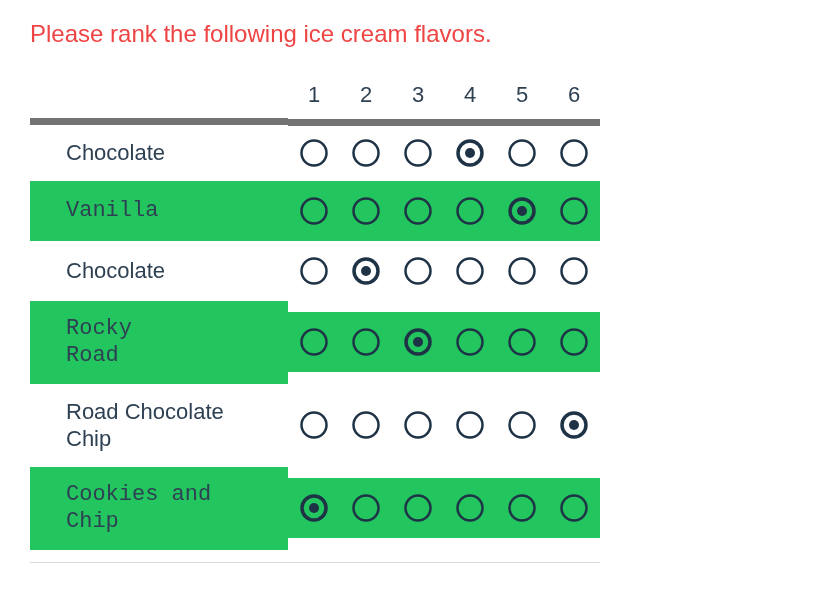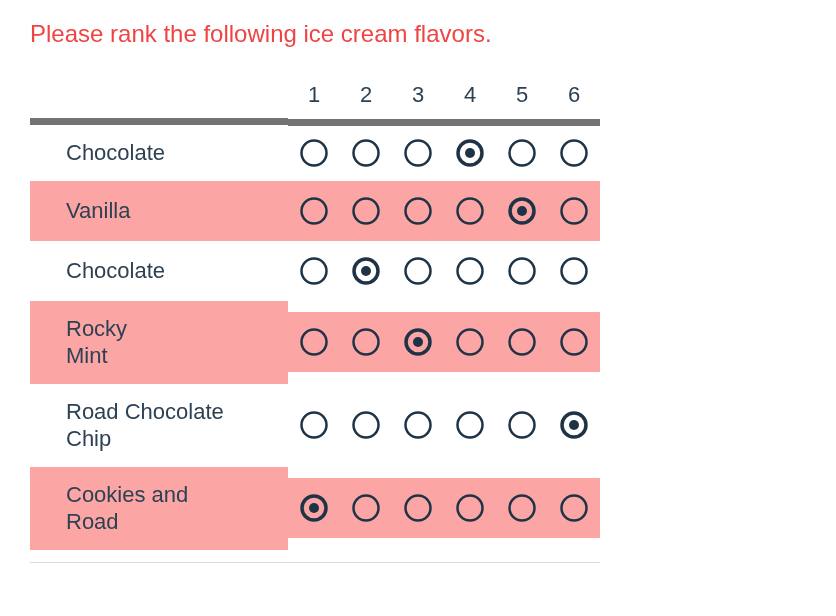--- a/index.html
+++ b/index.html
@@ -28,21 +28,22 @@
   .header-cell {
     font-size: 22px;
     color: #2e4153;
     text-align: center;
     padding: 10px 0;
   }
   .row {
     display: contents;
   }
   .row.alt .cell {
-    background: #fca5a5;
+    background: #22c55e;
+    font-family: Liberation Mono, monospace;
   }
   .cell {
     display: flex;
     align-items: center;
     min-height: 60px;
     box-sizing: border-box;
   }
   .label-cell {
     font-size: 22px;
     color: #2e4153;
@@ -191,21 +192,21 @@
             </svg>
           </span>
         </div><div class="cell radio-cell">
           <span>
             <svg class="radio-icon" viewBox="0 0 30 30">
               <circle cx="15" cy="15" r="12.5" fill="none" stroke="#1f3347" stroke-width="2.5"></circle>
             </svg>
           </span>
         </div></div>
       <div class="row alt"><div class="cell label-cell">Rocky
-Mint</div><div class="cell radio-cell">
+Road</div><div class="cell radio-cell">
           <span>
             <svg class="radio-icon" viewBox="0 0 30 30">
               <circle cx="15" cy="15" r="12.5" fill="none" stroke="#1f3347" stroke-width="2.5"></circle>
             </svg>
           </span>
         </div><div class="cell radio-cell">
           <span>
             <svg class="radio-icon" viewBox="0 0 30 30">
               <circle cx="15" cy="15" r="12.5" fill="none" stroke="#1f3347" stroke-width="2.5"></circle>
             </svg>
@@ -268,21 +269,21 @@
           </span>
         </div><div class="cell radio-cell">
           <span>
             <svg class="radio-icon" viewBox="0 0 30 30">
               <circle cx="15" cy="15" r="12" fill="none" stroke="#1f3347" stroke-width="3.5"></circle>
               <circle cx="15" cy="15" r="5" fill="#1f3347"></circle>
             </svg>
           </span>
         </div></div>
       <div class="row alt"><div class="cell label-cell">Cookies and
-Road</div><div class="cell radio-cell">
+Chip</div><div class="cell radio-cell">
           <span>
             <svg class="radio-icon" viewBox="0 0 30 30">
               <circle cx="15" cy="15" r="12" fill="none" stroke="#1f3347" stroke-width="3.5"></circle>
               <circle cx="15" cy="15" r="5" fill="#1f3347"></circle>
             </svg>
           </span>
         </div><div class="cell radio-cell">
           <span>
             <svg class="radio-icon" viewBox="0 0 30 30">
               <circle cx="15" cy="15" r="12.5" fill="none" stroke="#1f3347" stroke-width="2.5"></circle>

